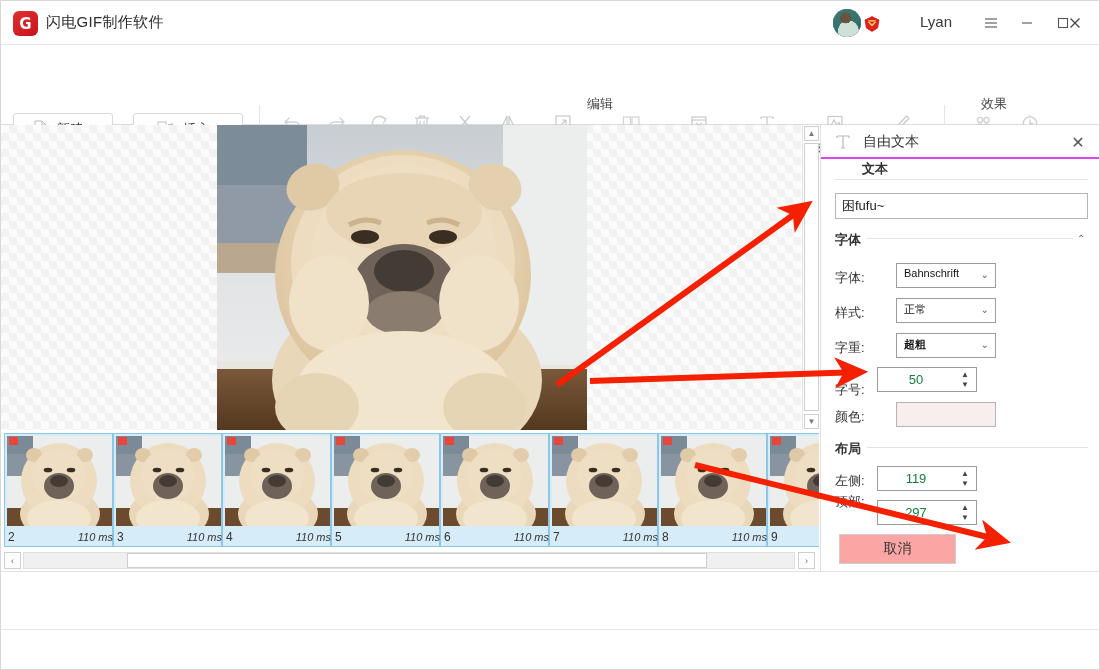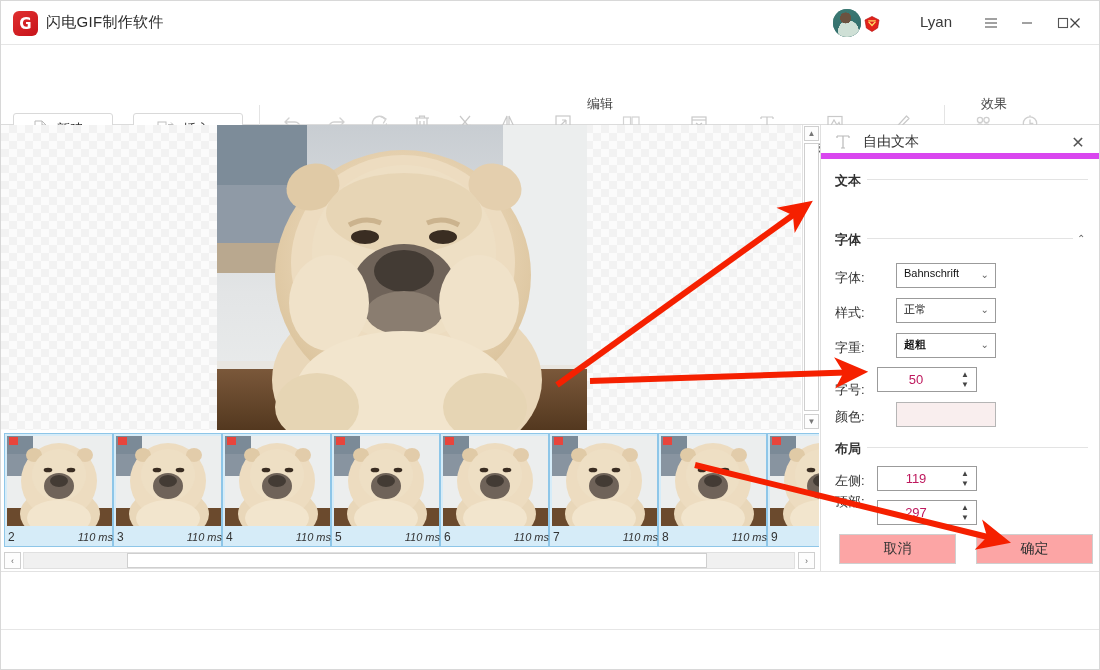--- a/index.html
+++ b/index.html
@@ -72,36 +72,36 @@
   .frame .num{font-size:12px;color:#333;}
   .frame .ms{font-size:11px;color:#333;font-style:italic;}
   .hscrollbar{position:absolute;left:0;top:549px;width:818px;height:21px;background:#fff;box-sizing:border-box;}
   .hsb-btn{position:absolute;top:2px;width:17px;height:17px;border:1px solid #cfcfcf;background:#fdfdfd;display:flex;align-items:center;justify-content:center;font-size:9px;color:#666;box-sizing:border-box;}
   .hsb-left{left:3px;} .hsb-right{right:4px;}
   .hsb-track{position:absolute;left:22px;top:2px;right:24px;height:17px;background:#f0f0f0;border:1px solid #e0e0e0;box-sizing:border-box;}
   .hsb-thumb{position:absolute;left:103px;top:0;width:580px;height:15px;background:#fff;border:1px solid #cfcfcf;box-sizing:border-box;}
 
   
   .panel{position:absolute;left:819px;top:124px;width:281px;height:446px;background:#fff;border-left:1px solid #e0e0e0;box-sizing:border-box;}
-  .phead{position:absolute;left:0;top:0;width:280px;height:34px;border-bottom:6px solid #d946ef;box-sizing:border-box;}
+  .phead{position:absolute;left:0;top:0;width:280px;height:34px;border-bottom:2px solid #d946ef;box-sizing:border-box;}
   .phead .ti{position:absolute;left:12px;top:7px;width:20px;height:20px;}
   .phead .tt{position:absolute;left:42px;top:8px;font-size:14px;color:#333;}
   .phead .cl{position:absolute;right:12px;top:6px;width:22px;height:22px;display:flex;align-items:center;justify-content:center;font-size:16px;color:#555;}
   .sect{position:absolute;left:14px;font-size:13px;color:#333;font-weight:bold;background:#fff;padding-right:6px;z-index:2;}
   .sectline{position:absolute;height:1px;background:#e3e3e3;}
   .chev{position:absolute;font-size:10px;color:#666;}
   .txtinput{position:absolute;left:14px;width:253px;height:26px;border:1px solid #b5b5b5;background:#fff;box-sizing:border-box;
             font-size:13px;color:#222;padding:0 6px;line-height:24px;}
   .rowlbl{position:absolute;left:14px;font-size:13px;color:#333;}
   .combo{position:absolute;left:75px;width:100px;height:25px;border:1px solid #9b9b9b;background:#fff;box-sizing:border-box;}
   .combo .cv{position:absolute;left:7px;top:3px;font-size:11px;color:#111;}
   .combo .cv.b{font-weight:bold;}
   .combo .cc{position:absolute;right:6px;top:5px;font-size:10px;color:#666;}
   .spin{position:absolute;width:100px;height:25px;border:1px solid #9b9b9b;background:#fff;box-sizing:border-box;}
-  .spin .sv{position:absolute;left:0;top:4px;width:76px;text-align:center;font-size:13px;color:#be185d;}
+  .spin .sv{position:absolute;left:0;top:4px;width:76px;text-align:center;font-size:13px;color:#15803d;}
   .spin .sup,.spin .sdn{position:absolute;right:7px;font-size:8px;color:#444;line-height:8px;}
   .spin .sup{top:3px;} .spin .sdn{top:13px;}
   .swatch{position:absolute;left:75px;width:100px;height:25px;border:1px solid #b5b5b5;box-sizing:border-box;}
   .pbtn{position:absolute;height:30px;border:1px solid #cfcfcf;background:#fca5a5;display:flex;align-items:center;justify-content:center;
         font-size:14px;color:#333;box-sizing:border-box;}
 
   
   .statusbar{position:absolute;left:0;top:570px;width:1100px;height:58px;background:#fff;border-top:1px solid #e2e2e2;box-sizing:border-box;}
 
   
@@ -631,22 +631,23 @@
         <svg width="20" height="20" viewBox="0 0 20 20">
             <g fill="none" stroke="#b9b9b9" stroke-width="1.2">
           <path d="M4 4 h12 M4 4 v2 M16 4 v2 M10 4 v12 M8 16 h4"></path>
             </g>
           </svg>
       </div>
       <div class="tt">自由文本</div>
       <div class="cl">✕</div>
     </div>
 
-    <div class="sect" style="top:47px;">文本</div>
+    <div class="sect" style="top:35px;margin-left:27px;">文本</div>
     <div class="sectline" style="left:14px;top:54px;width:253px;"></div>
+    <div class="txtinput" style="top:68px;">困fufu~</div>
 
     <div class="sect" style="top:106px;">字体</div>
     <div class="sectline" style="left:14px;top:113px;width:238px;"></div>
     <div class="chev" style="left:256px;top:108px;">⌃</div>
 
     <div class="rowlbl" style="top:144px;">字体:</div>
     <div class="combo" style="top:138px;">
       <span class="cv">Bahnschrift</span>
       <span class="cc">⌄</span>
     </div>
@@ -684,21 +685,20 @@
     </div>
 
     <div class="rowlbl" style="top:368px;">顶部:</div>
     <div class="spin" style="left:56px;top:375px;">
       <span class="sv">297</span>
       <span class="sup">▲</span>
       <span class="sdn">▼</span>
     </div>
 
     <div class="pbtn" style="left:18px;top:409px;width:117px;">取消</div>
-    <div class="pbtn" style="left:155px;top:409px;width:117px;">确定</div>
   </div>
 
   <div class="statusbar">
     
     
     
     
     
 
     

